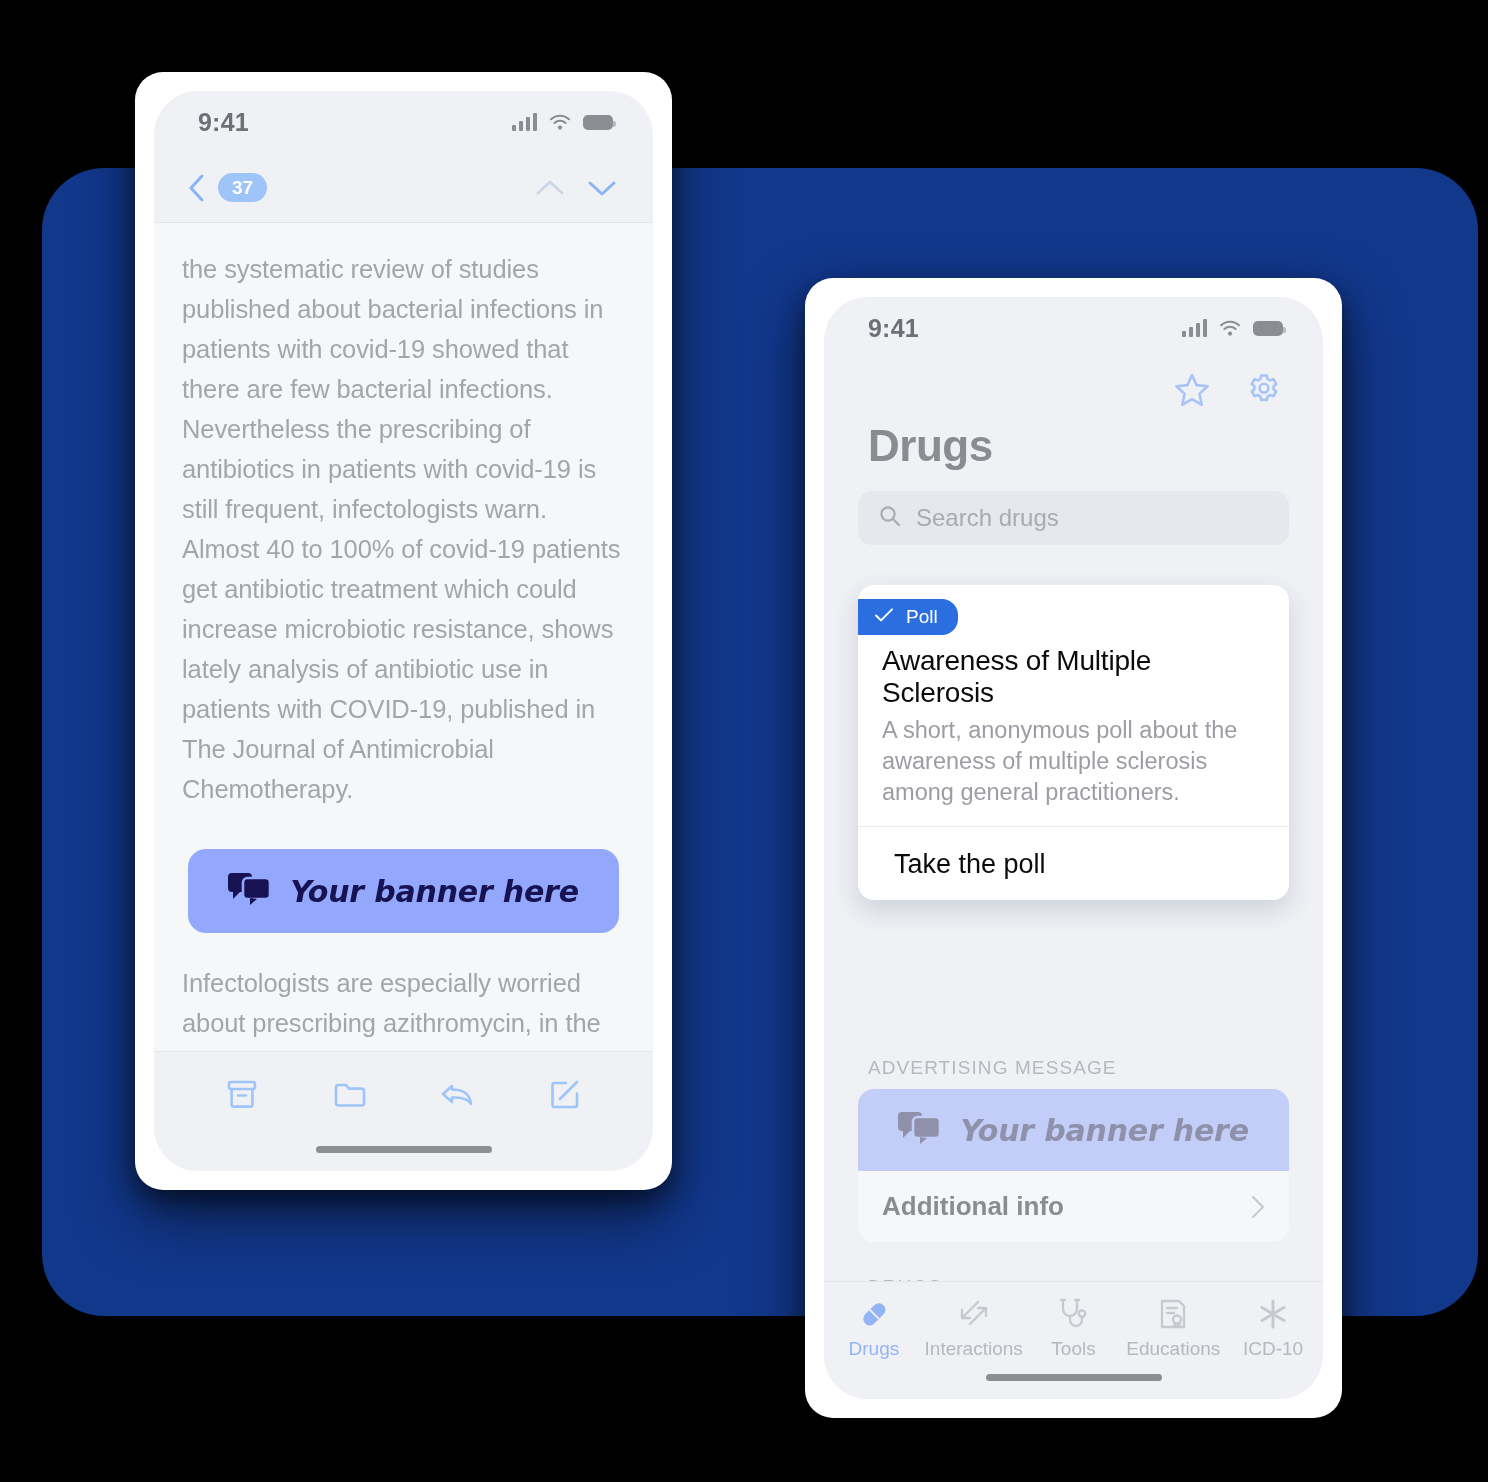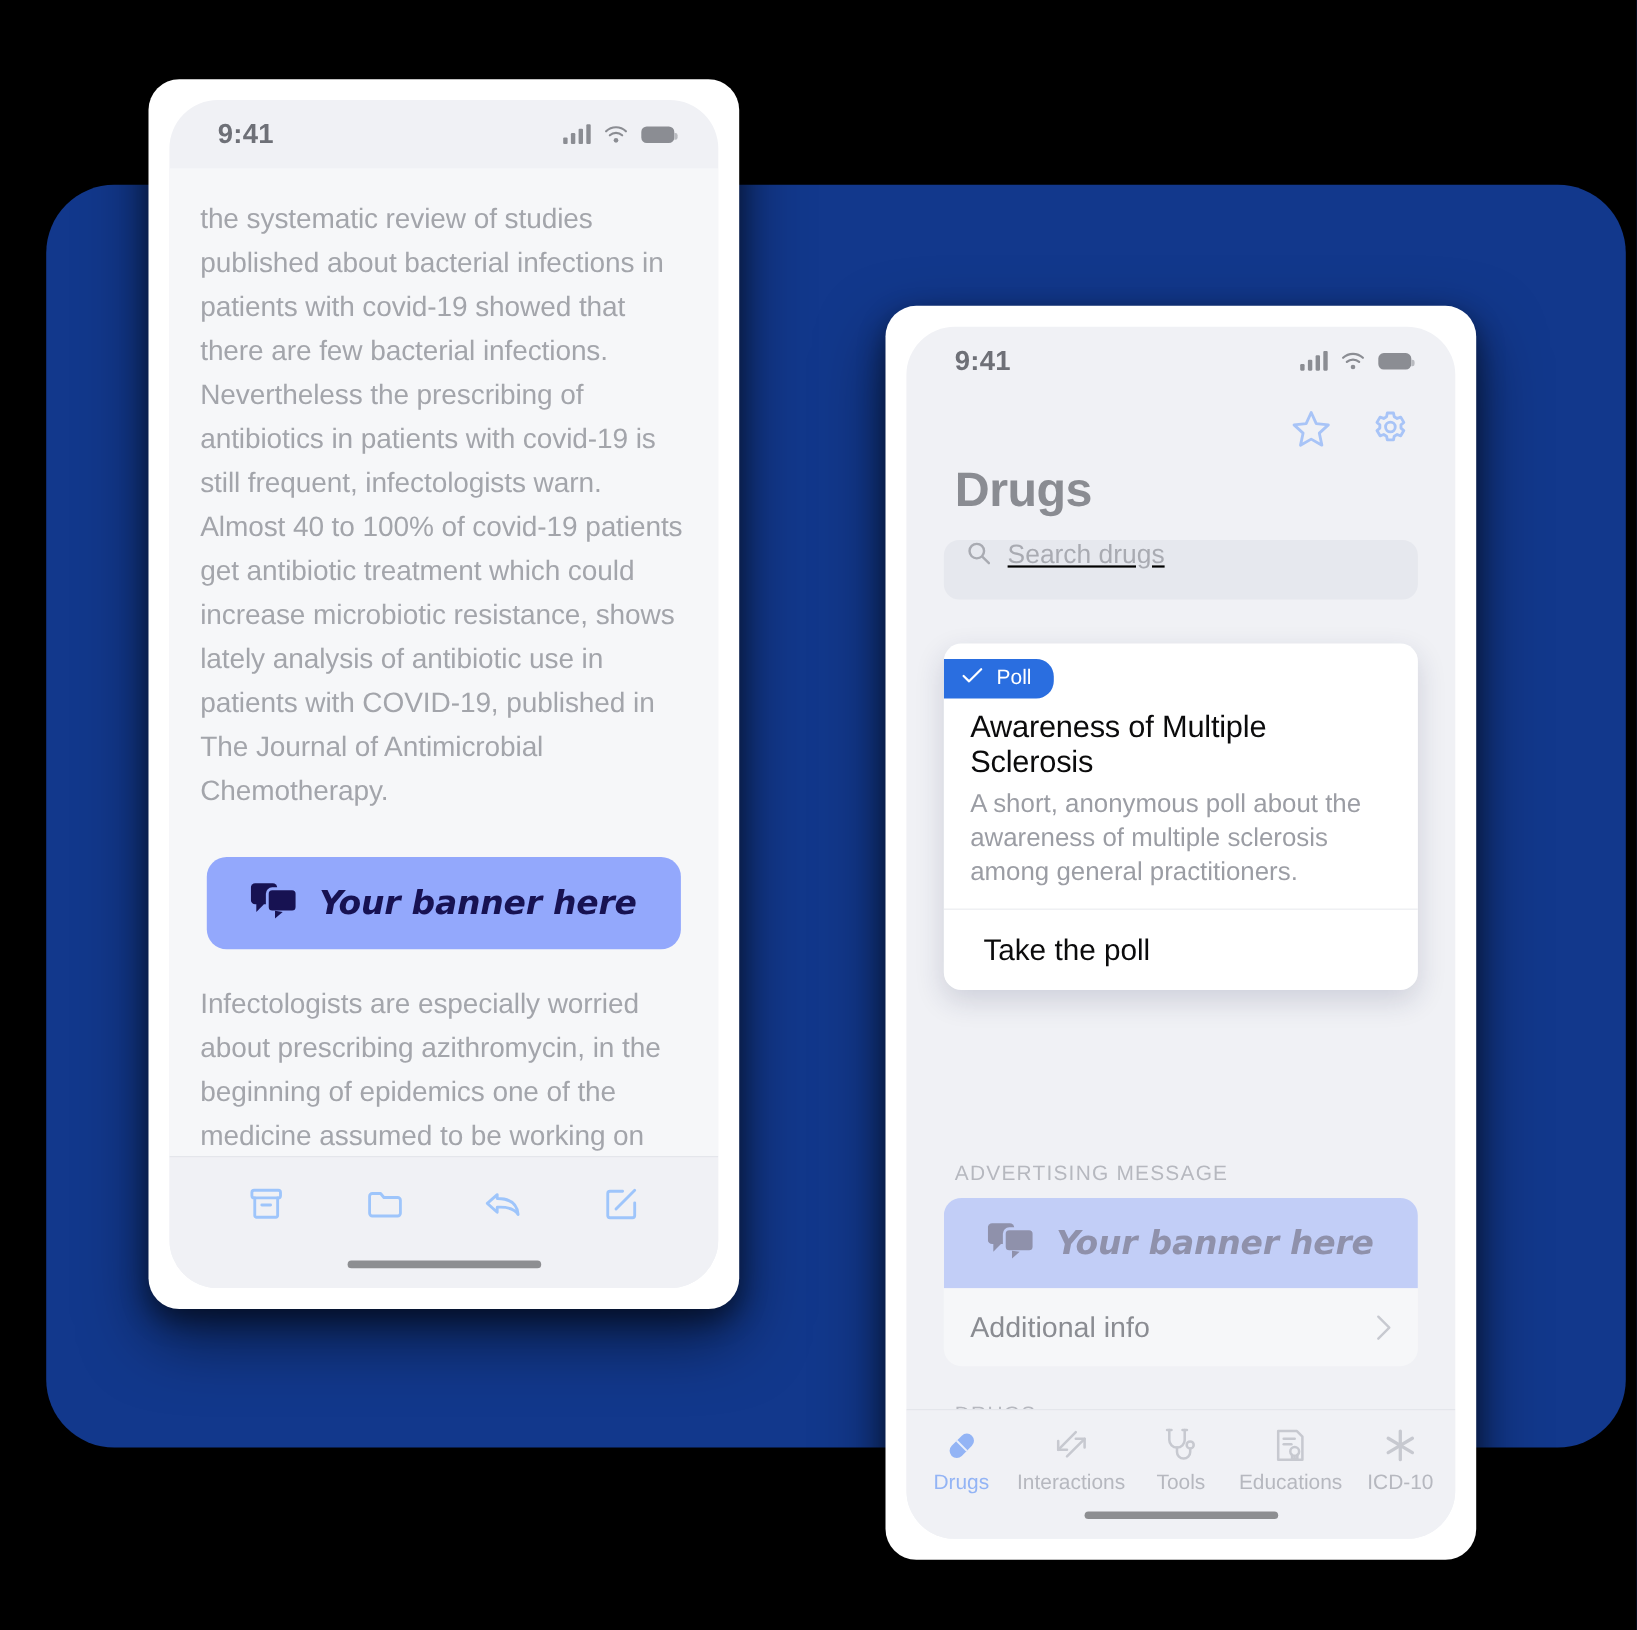--- a/index.html
+++ b/index.html
@@ -104,21 +104,21 @@
   .drug-topicons{
     display:flex;justify-content:flex-end;align-items:center;gap:34px;
     padding:12px 40px 0 0;
   }
   .icon-btn{width:38px;height:38px;}
   .drug-title{
     font-size:44px;font-weight:700;color:#8a8c92;margin:12px 0 0 44px;letter-spacing:-.5px;
   }
   .search-field{
     margin:20px 34px 0;height:54px;background:#e6e8ee;border-radius:14px;
-    display:flex;align-items:flex-start;gap:14px;padding:0 20px;box-sizing:border-box;text-decoration:underline;
+    display:flex;align-items:center;gap:14px;padding:0 20px;box-sizing:border-box;
   }
   .search-ph{color:#a9abb2;font-size:24px;}
 
   .poll-card{
     position:absolute;left:34px;right:34px;top:288px;background:#ffffff;
     border-radius:16px;box-shadow:0 10px 26px rgba(30,40,80,.16);overflow:hidden;
   }
   .poll-badge{
     display:inline-flex;align-items:center;gap:12px;background:#2a6ee0;color:#fff;
     border-radius:0 16px 16px 0;padding:7px 20px 7px 16px;margin:14px 0 0 0;
@@ -140,21 +140,21 @@
     background:#c2cef7;height:82px;display:flex;align-items:center;justify-content:center;gap:18px;
   }
   .ad-banner-text{
     font-family:"DejaVu Sans","Liberation Sans",sans-serif;
     font-style:italic;font-weight:700;font-size:30px;color:#8f91ab;letter-spacing:-.2px;
   }
   .row{
     display:flex;align-items:center;justify-content:space-between;
     padding:20px 24px;box-sizing:border-box;min-height:62px;
   }
-  .row-title{font-size:26px;font-weight:400;color:#8a8c92;}
+  .row-title{font-size:26px;font-weight:700;color:#8a8c92;}
   .row-sub{font-size:20px;color:#b6b8bf;letter-spacing:.9px;margin-bottom:4px;}
   .row-main{font-size:27px;font-weight:700;color:#8a8c92;}
   .chev-right{width:14px;height:24px;flex:0 0 auto;}
 
   .sect-ad{margin-top:24px;}
   .sect-drugs{margin-top:34px;}
 
   .tabbar{
     position:absolute;left:0;right:0;bottom:0;height:118px;background:#f0f1f5;
     border-top:1px solid #e3e5ea;display:flex;align-items:flex-start;
@@ -190,20 +190,39 @@
               <path d="M2 6.3 A13 13 0 0 1 20 6.3"></path>
                   <path d="M5.4 10 A8.4 8.4 0 0 1 16.6 10"></path>
                 </g>
               <circle cx="11" cy="14.6" r="2.1" fill="#8b8d93"></circle>
               </svg>
           </span>
           <span class="batt"></span>
         </div>
       </div>
 
+      <div class="mail-nav">
+        <span class="chev-back">
+          <svg width="16" height="28" viewBox="0 0 16 28">
+              <path d="M14 2 L3 14 L14 26" fill="none" stroke="#8ab4f8" stroke-width="3" stroke-linecap="round" stroke-linejoin="round"></path>
+            </svg>
+        </span>
+        <span class="badge-37">37</span>
+        <span class="mail-nav-spacer"></span>
+        <span class="caret">
+          <svg width="34" height="34" viewBox="0 0 34 34">
+              <path d="M5 22 L17 11 L29 22" fill="none" stroke="#cdd6e4" stroke-width="3" stroke-linecap="round" stroke-linejoin="round"></path>
+            </svg>
+        </span>
+        <span class="caret">
+          <svg width="34" height="34" viewBox="0 0 34 34">
+              <path d="M5 12 L17 23 L29 12" fill="none" stroke="#8ab4f8" stroke-width="3" stroke-linecap="round" stroke-linejoin="round"></path>
+            </svg>
+        </span>
+      </div>
 
       <div class="mail-body">
         <p class="mail-p mail-para1">the systematic review of studies published about bacterial infections in patients with covid-19 showed that there are few bacterial infections. Nevertheless the prescribing of antibiotics in patients with covid-19 is still frequent, infectologists warn. Almost 40 to 100% of covid-19 patients get antibiotic treatment which could increase microbiotic resistance, shows lately analysis of antibiotic use in patients with COVID-19, published in The Journal of Antimicrobial Chemotherapy.</p>
 
         <div class="banner">
           <span>
             <svg width="44" height="34" viewBox="0 0 44 34">
               <rect x="0" y="1" width="24" height="19" rx="4" fill="#171252"></rect>
               <path d="M5 19 L5 27 L12 20 Z" fill="#171252"></path>
               <rect x="15" y="6" width="27" height="21" rx="4.5" fill="#171252" stroke="#93a8fc" stroke-width="2.6"></rect>

